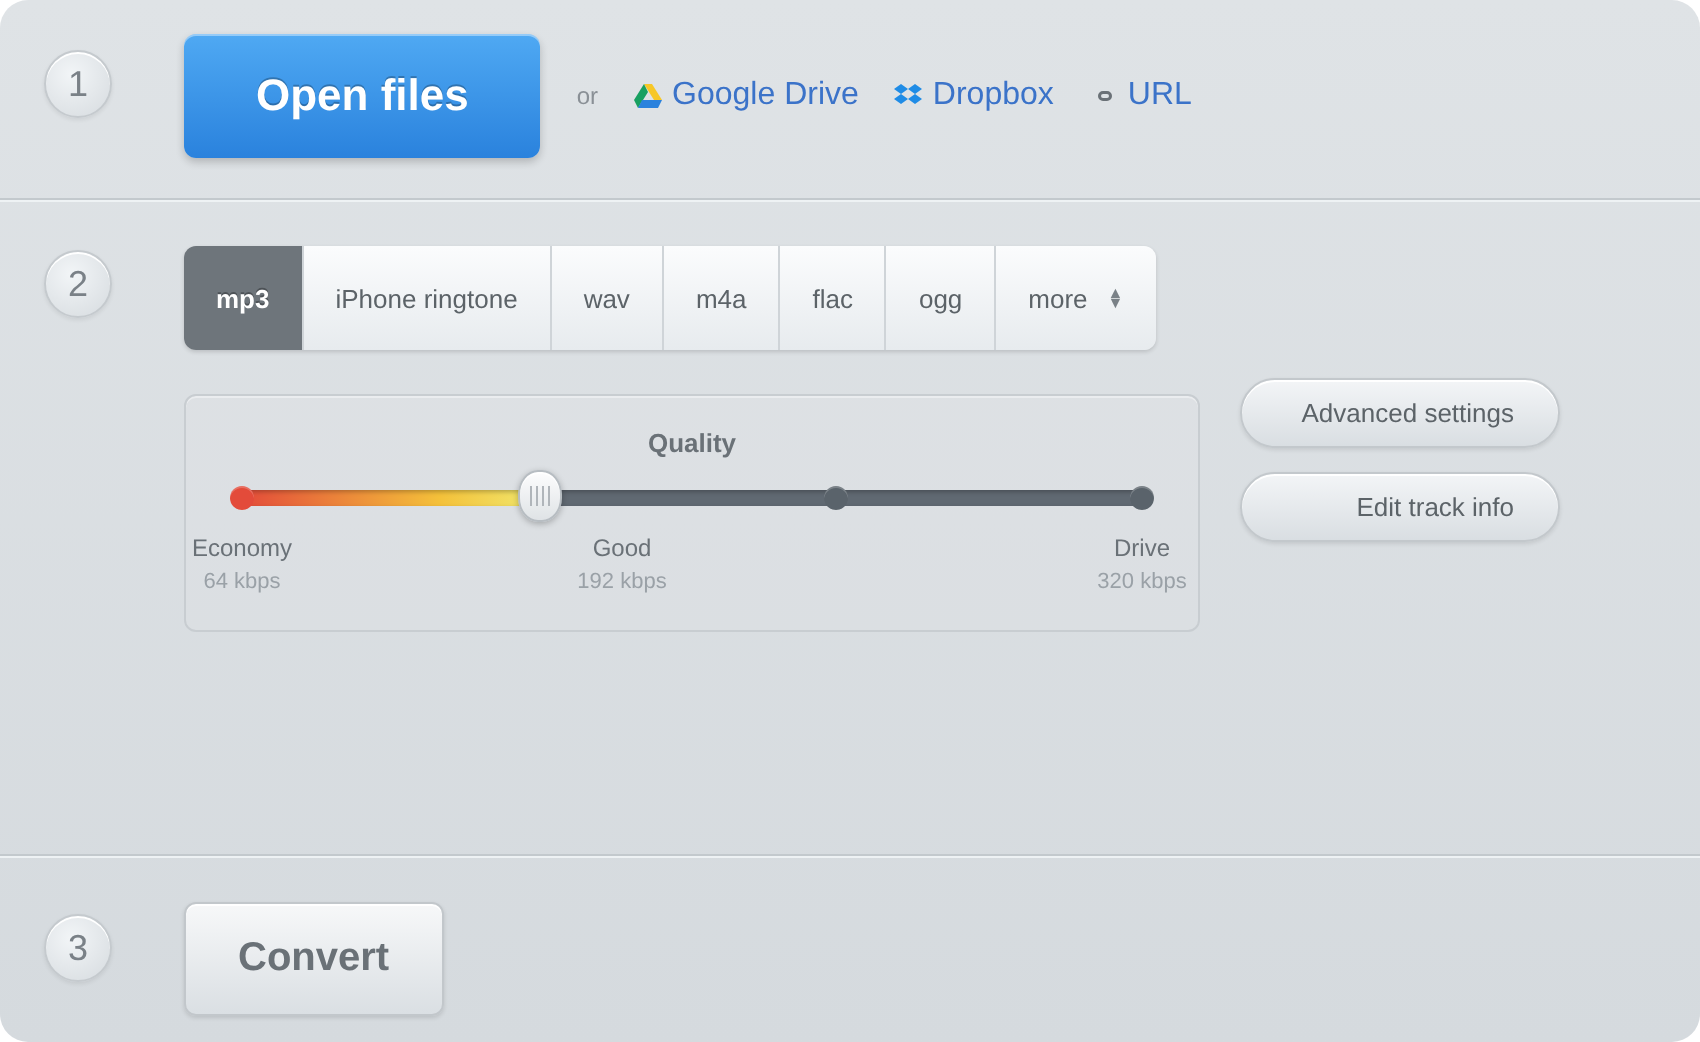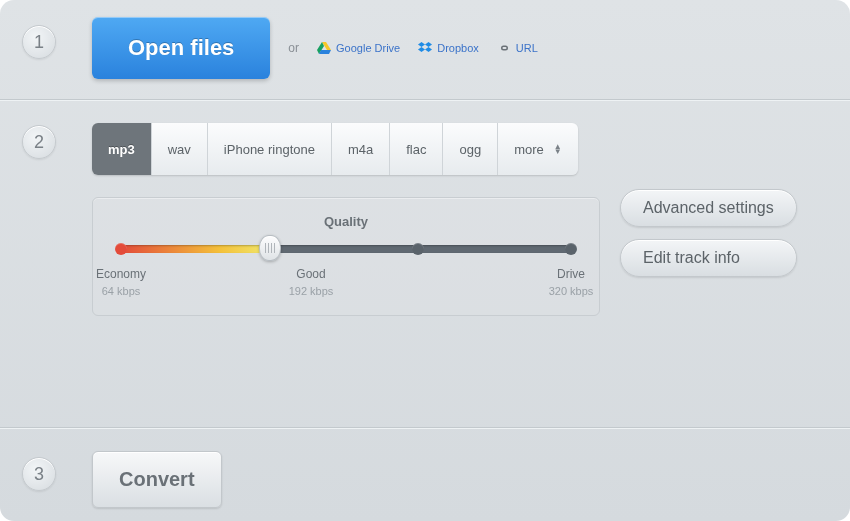--- a/index.html
+++ b/index.html
@@ -59,21 +59,21 @@
     box-shadow: inset 0 1px 0 rgba(255,255,255,0.4), 0 2px 4px rgba(0,0,0,0.2);
     cursor: pointer;
     text-shadow: 0 -1px 0 rgba(0,0,0,0.25);
   }
   .or-text { color: #8a9096; font-size: 12px; }
   .src-link {
     display: inline-flex;
     align-items: center;
     gap: 5px;
     color: #3b73c9;
-    font-size: 11px;
+    font-size: 16px;
     cursor: pointer;
     text-decoration: none;
   }
   .src-link .ic { display: inline-flex; }
   
   .step2 { height: 328px; }
   .step2 .step-num { top: 24px; }
   .fmt-row {
     display: flex;
     align-items: stretch;
@@ -174,27 +174,27 @@
     left: 620px;
     top: 88px;
     display: flex;
     flex-direction: column;
     gap: 12px;
   }
   .pill-btn {
     background: linear-gradient(180deg, #f3f5f7, #d9dee2);
     border: 1px solid #c3c8cc;
     color: #5c6368;
-    font-size: 16px;
+    font-size: 13px;
     padding: 9px 22px;
     border-radius: 20px;
     cursor: pointer;
     box-shadow: inset 0 1px 0 #fff, 0 1px 2px rgba(0,0,0,0.1);
     min-width: 160px;
-    text-align: left;
+    text-align: right;
   }
   
   .step3 { height: 92px; }
   .step3 .step-num { top: 28px; }
   .convert-btn {
     margin: 22px 0 0 92px;
     background: linear-gradient(180deg, #f7f8f9, #dadfe3);
     border: 1px solid #c2c7cb;
     border-radius: 6px;
     color: #6a7177;
@@ -246,22 +246,22 @@
       </a>
     </div>
   </div>
 
   <div class="step step2">
     <div class="step-num">2</div>
 
     <div class="fmt-row">
       <div class="fmt-tabs">
         <button class="fmt-tab active">mp3</button>
+        <button class="fmt-tab">iPhone ringtone</button>
         <button class="fmt-tab">wav</button>
-        <button class="fmt-tab">iPhone ringtone</button>
         <button class="fmt-tab">m4a</button>
         <button class="fmt-tab">flac</button>
         <button class="fmt-tab">ogg</button>
         <button class="fmt-tab more">
           <span>more</span>
           <span class="updown">
               <span>▲</span>
               <span>▼</span>
             </span>
         </button>

